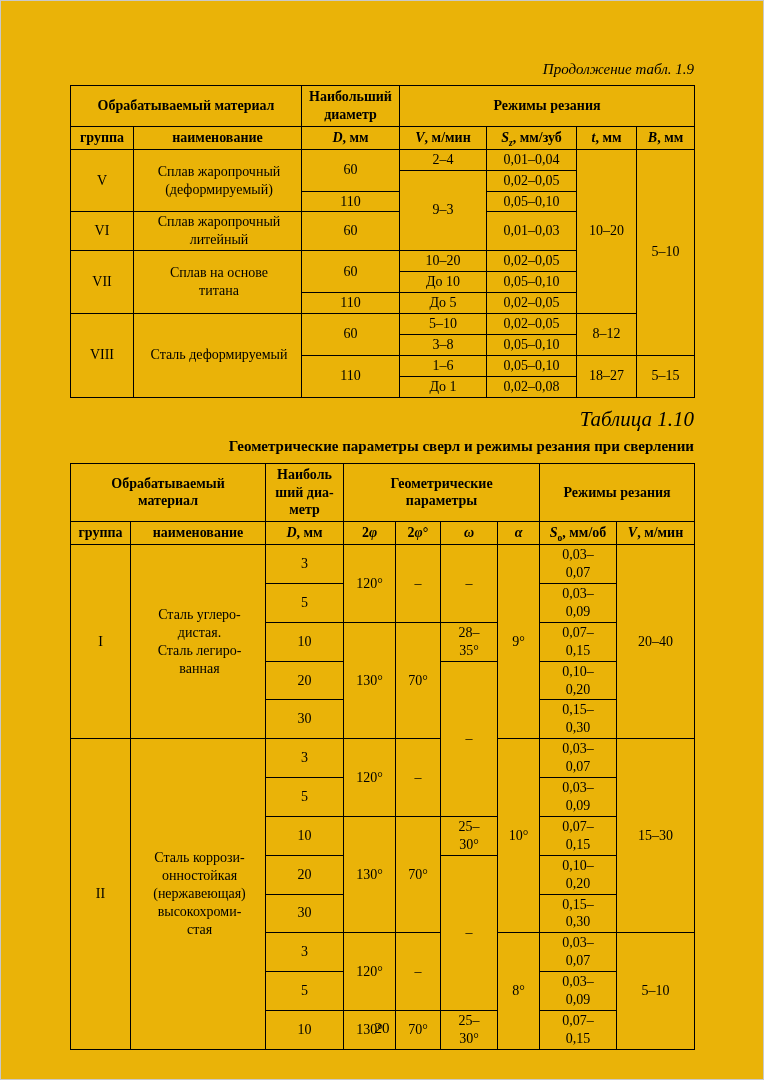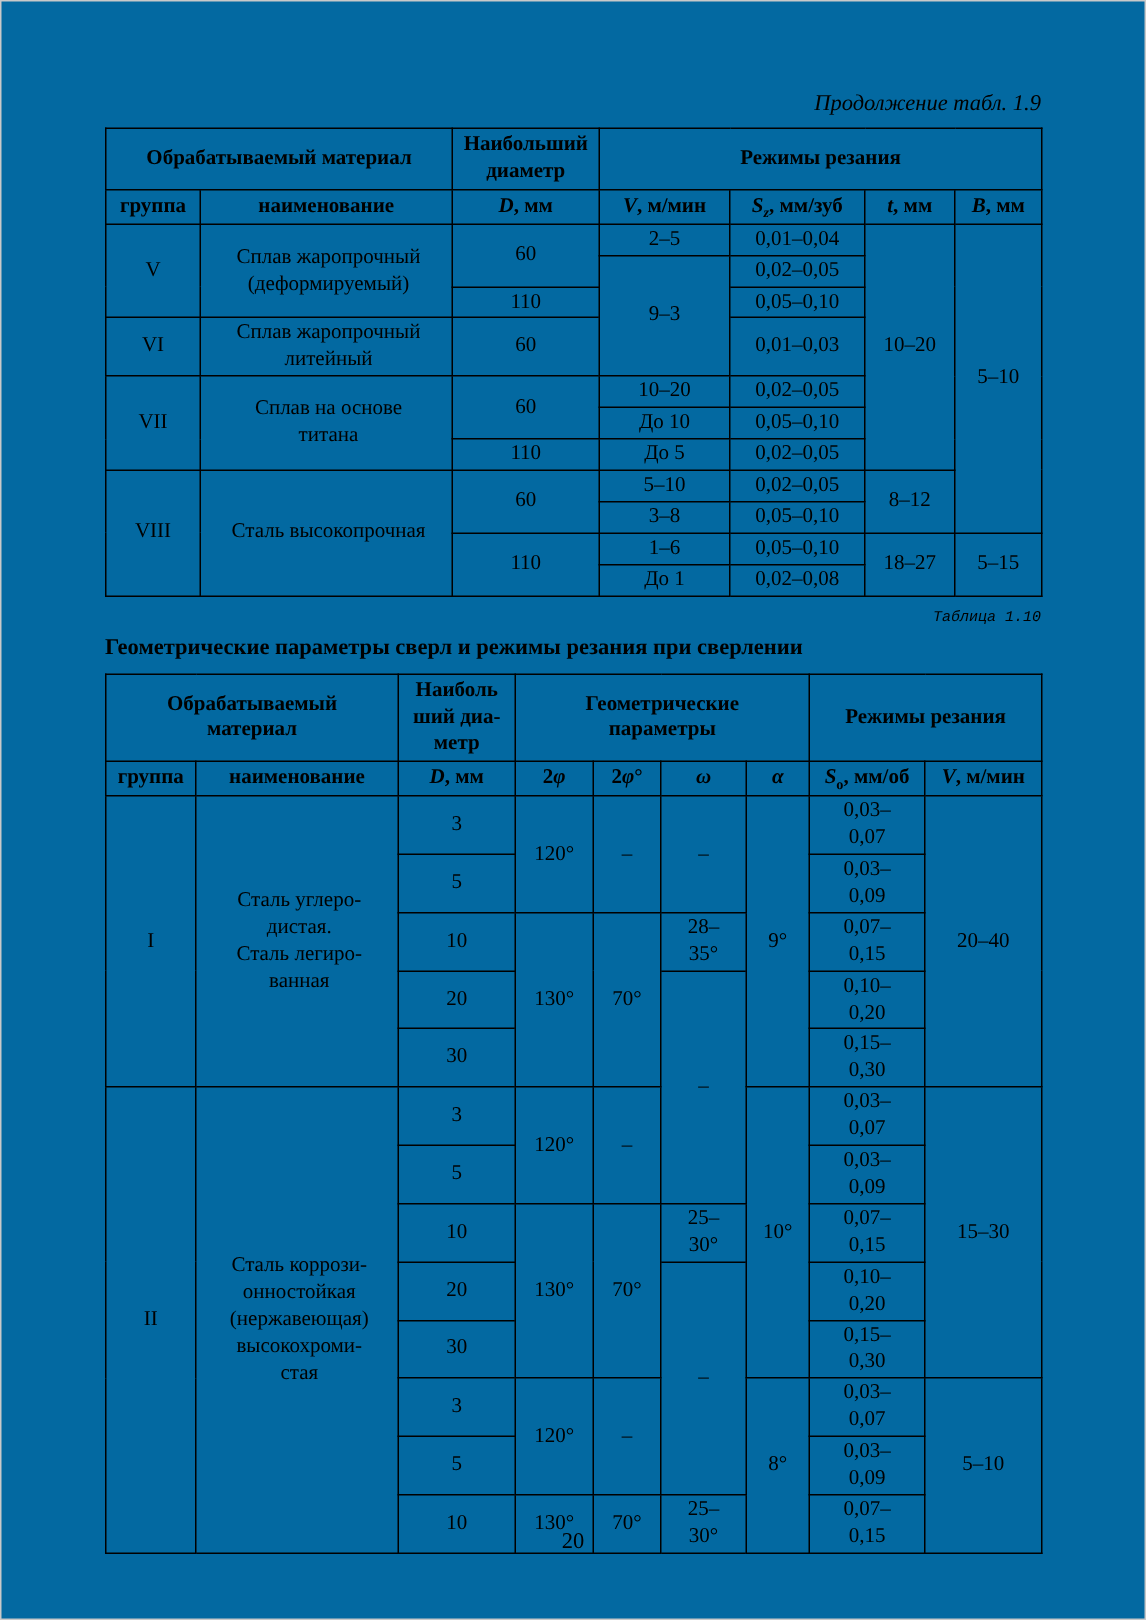--- a/index.html
+++ b/index.html
@@ -1,26 +1,26 @@
 <!DOCTYPE html>
 <html><head>
 <meta charset="utf-8">
 <style>
   html, body { margin: 0; padding: 0; background: #ffffff; }
   body { font-family: "Liberation Serif", serif; color: #000; }
   .page {
     width: 764px; height: 1080px; position: relative;
-    background: #0369a1; box-sizing: border-box;
+    background: #eab308; box-sizing: border-box;
     border: 1px solid #c9c9c9;
     overflow: hidden;
   }
   .content { width: 624px; margin: 0 auto; padding-top: 60px; }
   .cont-label { text-align: right; font-style: italic; font-size: 15px; margin-bottom: 7px; }
-  .tbl-label  { text-align: right; font-style: italic; font-size: 10px; margin-top: 9px; font-family: Liberation Mono, monospace; }
-  .tbl-title  { text-align: left; font-weight: bold; font-size: 15px; margin: 6px 0 8px; }
+  .tbl-label  { text-align: right; font-style: italic; font-size: 21px; margin-top: 9px; }
+  .tbl-title  { text-align: right; font-weight: bold; font-size: 15px; margin: 6px 0 8px; }
   .page-number { position: absolute; bottom: 42px; left: 0; width: 100%; text-align: center; font-size: 15px; }
 
   table.data-table {
     border-collapse: collapse; table-layout: fixed; width: 624px;
     font-size: 14px;
   }
   table.data-table th, table.data-table td {
     border: 1px solid #000;
     text-align: center; vertical-align: middle;
     padding: 1px 3px;
@@ -67,21 +67,21 @@
             <th><span class="it">t</span><span>, мм</span></th>
             <th><span class="it">B</span><span>, мм</span></th>
           </tr>
         </thead>
         <tbody>
           <tr>
             <td rowspan="3">V</td>
             <td rowspan="3" class="al">Сплав жаропрочный
 (деформируемый)</td>
             <td rowspan="2">60</td>
-            <td>2–5</td>
+            <td>2–4</td>
             <td>0,01–0,04</td>
             <td rowspan="7">10–20</td>
             <td rowspan="9">5–10</td>
           </tr>
           <tr>
             <td rowspan="3">9–3</td>
             <td>0,02–0,05</td>
           </tr>
           <tr>
             <td>110</td>
@@ -106,21 +106,21 @@
             <td>До 10</td>
             <td>0,05–0,10</td>
           </tr>
           <tr>
             <td>110</td>
             <td>До 5</td>
             <td>0,02–0,05</td>
           </tr>
           <tr>
             <td rowspan="4">VIII</td>
-            <td rowspan="4" class="al">Сталь высокопрочная</td>
+            <td rowspan="4" class="al">Сталь деформируемый</td>
             <td rowspan="2">60</td>
             <td>5–10</td>
             <td>0,02–0,05</td>
             <td rowspan="2">8–12</td>
           </tr>
           <tr>
             <td>3–8</td>
             <td>0,05–0,10</td>
           </tr>
           <tr>

